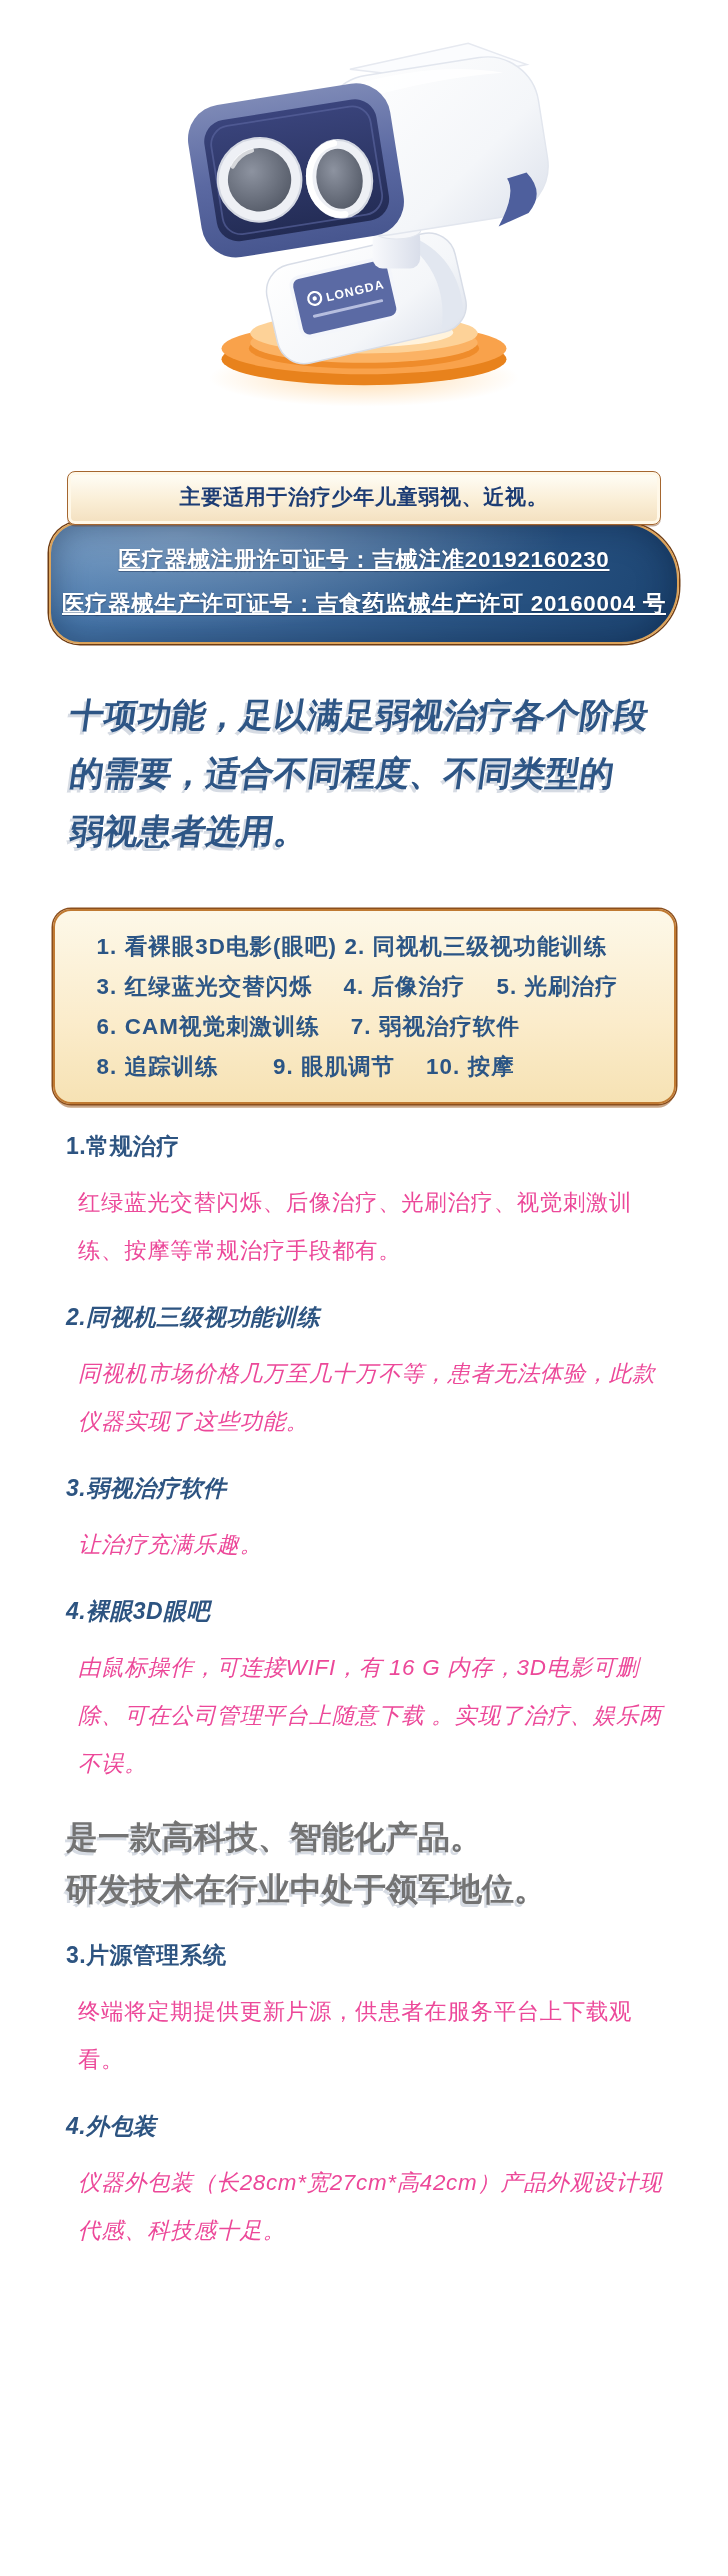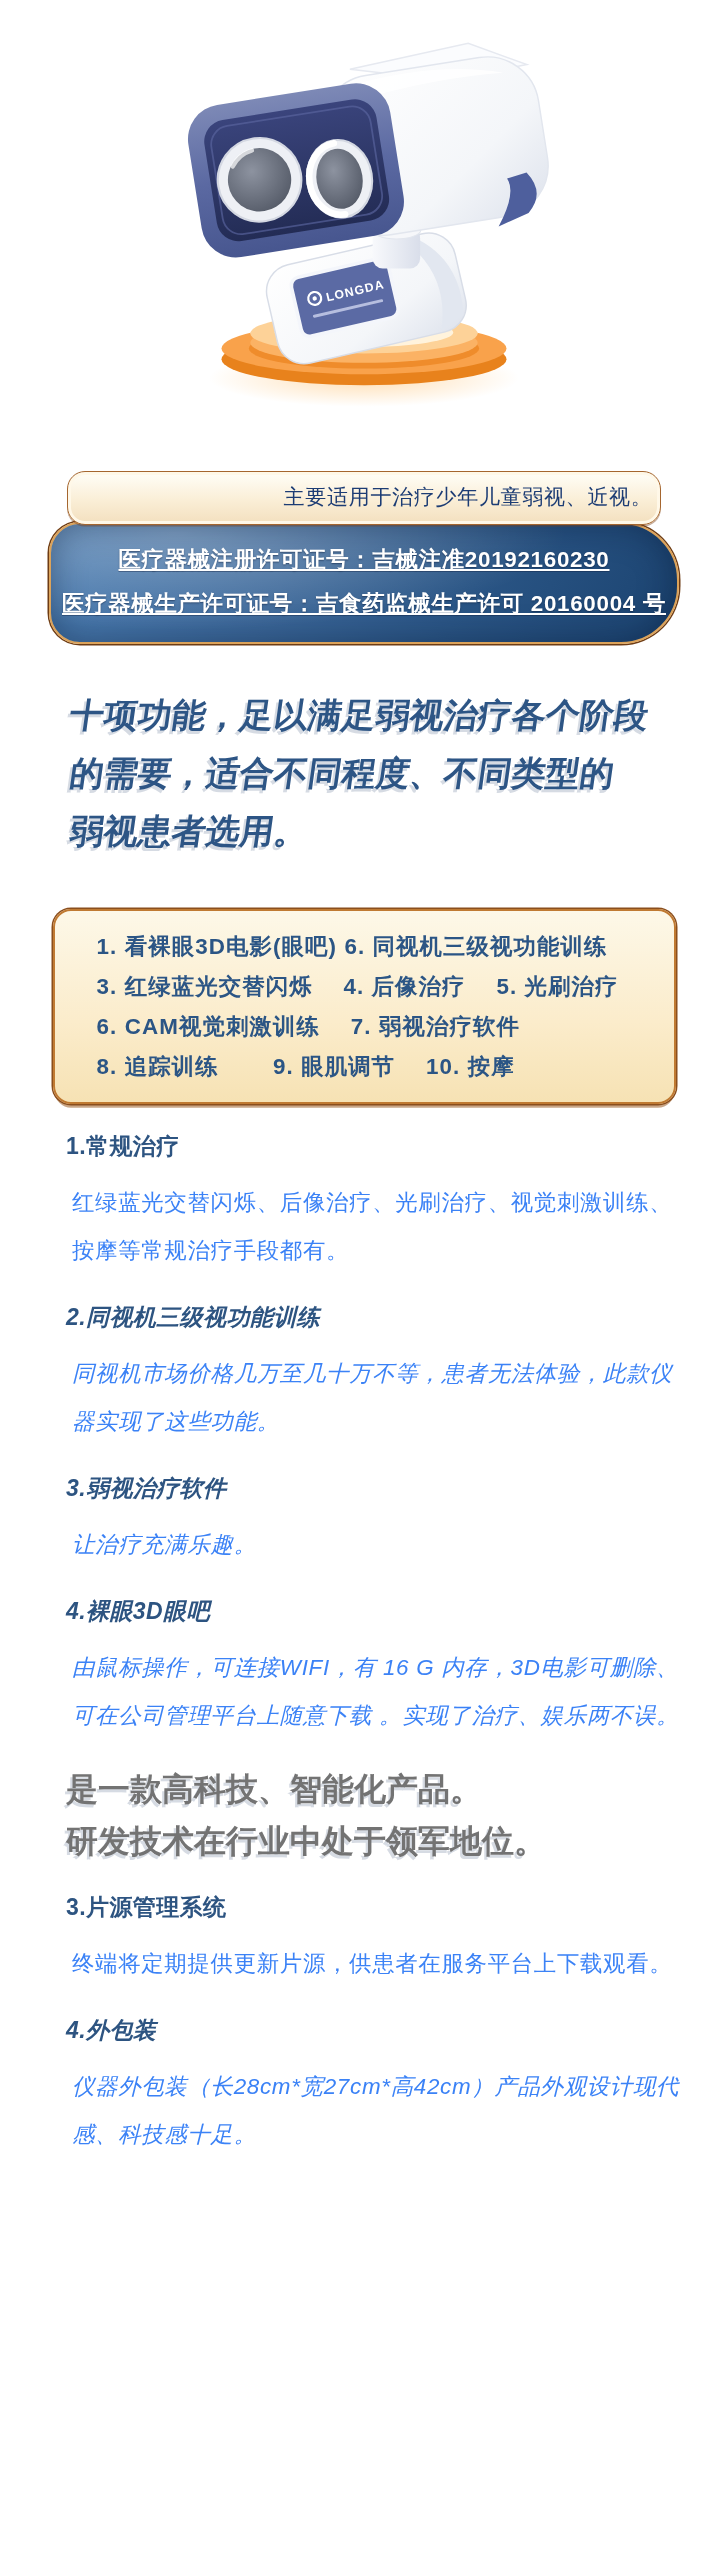--- a/index.html
+++ b/index.html
@@ -9,24 +9,24 @@
   
   .hero{padding-top:21px;height:404px;text-align:center;}
   .hero svg{display:block;margin:0 auto;}
 
   
   .banner{
     position:relative;z-index:2;
     width:594px;margin:46px auto 0;box-sizing:border-box;
     padding:11.2px 7.5px 12.7px;
     background:linear-gradient(180deg,#fffef8 0%,#faeed6 55%,#f3dfbe 100%);
-    border:1.5px solid #a5662f;border-radius:18px;
+    border:1.5px solid #a5662f;border-radius:8px;
     box-shadow:inset 0 0 0 3px #fff8e8,0 1.5px 0 rgba(122,67,28,.45);
-    text-align:right;
-    font-size:21px;font-weight:normal;color:#1c3c74;letter-spacing:0.7px;
+    text-align:center;
+    font-size:21px;font-weight:bold;color:#1c3c74;letter-spacing:0.7px;
     white-space:nowrap;
   }
 
   
   .license{
     position:relative;z-index:1;
     width:630px;margin:-3px auto 0;box-sizing:border-box;
     padding:18px 7.5px 21px;
     background:
       radial-gradient(130% 170% at 20% 8%,rgba(255,255,255,.30) 0%,rgba(255,255,255,0) 48%),
@@ -66,21 +66,21 @@
   }
   .feat-line{
     font-size:22.4px;font-weight:bold;color:#2b5585;
     line-height:40px;letter-spacing:1.1px;white-space:nowrap;
   }
 
   
   .sections{margin:27px 42px 0 66px;}
   .sections.second{margin-top:25px;}
   .sec-title{margin:0;font-size:23px;font-weight:bold;color:#2d5481;line-height:30px;letter-spacing:0.4px;}
-  .sec-body{margin:18px 6px 0;font-size:22.4px;color:#3b82f6;line-height:48px;letter-spacing:0.7px;}
+  .sec-body{margin:18px 12px 0;font-size:22.4px;color:#ec4899;line-height:48px;letter-spacing:0.7px;}
   .sec + .sec{margin-top:27px;font-style:italic;}
 </style>
 </head>
 <body>
 
 <div id="page">
 
   <div class="hero">
     <svg width="448" height="403" viewBox="0 0 600 560" role="img">
       <defs>
@@ -171,21 +171,21 @@
     <div class="lic-line">医疗器械生产许可证号：吉食药监械生产许可 20160004 号</div>
   </div>
 
   <div class="headline1">
     <div class="hline">十项功能，足以满足弱视治疗各个阶段</div>
     <div class="hline">的需要，适合不同程度、不同类型的</div>
     <div class="hline">弱视患者选用。</div>
   </div>
 
   <div class="features">
-    <div class="feat-line">1. 看裸眼3D电影(眼吧) 6. 同视机三级视功能训练</div>
+    <div class="feat-line">1. 看裸眼3D电影(眼吧) 2. 同视机三级视功能训练</div>
     <div class="feat-line">3. 红绿蓝光交替闪烁　 4. 后像治疗　 5. 光刷治疗</div>
     <div class="feat-line">6. CAM视觉刺激训练　 7. 弱视治疗软件</div>
     <div class="feat-line">8. 追踪训练　　 9. 眼肌调节　 10. 按摩</div>
   </div>
 
   <div class="sections">
     <div class="sec">
       <h2 class="sec-title">1.常规治疗</h2>
       <p class="sec-body">红绿蓝光交替闪烁、后像治疗、光刷治疗、视觉刺激训练、按摩等常规治疗手段都有。</p>
     </div>

